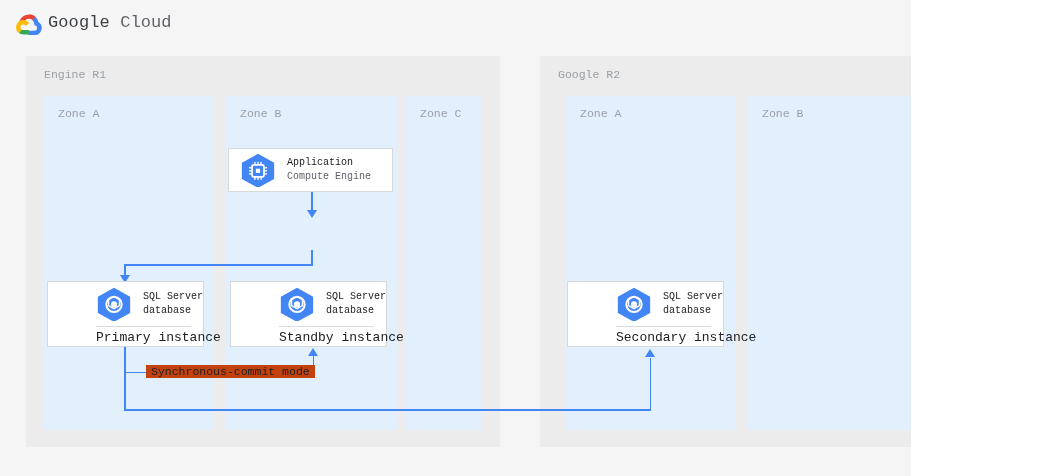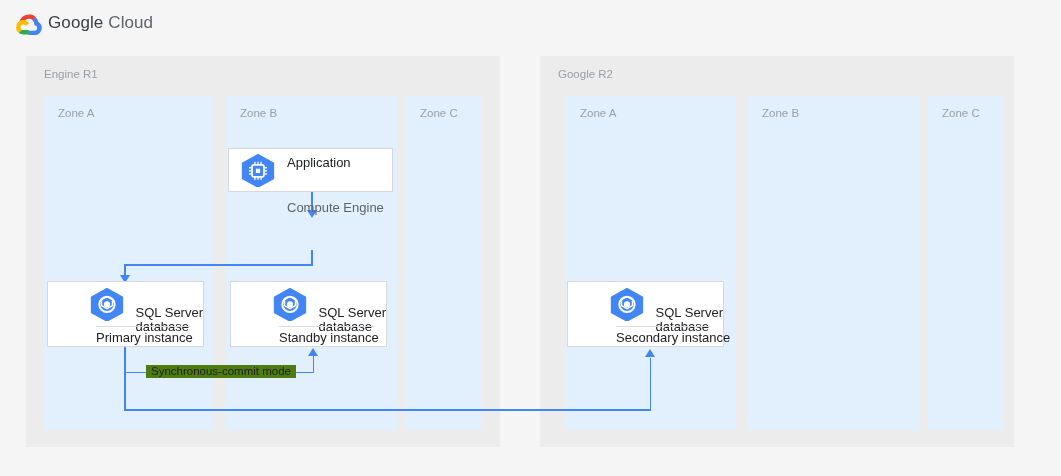--- a/index.html
+++ b/index.html
@@ -6,24 +6,25 @@
     margin: 0;
     padding: 0;
     background: #ffffff;
   }
   body {
     font-family: "Liberation Sans", sans-serif;
     -webkit-font-smoothing: antialiased;
   }
   #canvas {
     position: relative;
-    width: 1061px;
+    width: 911px;
     height: 476px;
     background: #f5f5f5;
     overflow: hidden;
+    font-family: Liberation Mono, monospace;
   }
 
   
   .header {
     position: absolute;
     left: 0; top: 0;
     width: 1061px;
     height: 44px;
     background: #f5f5f5;
   }
@@ -79,25 +80,24 @@
     align-items: center;
     height: 100%;
   }
   .card-icon {
     width: 38px; height: 34px;
     margin-left: 10px;
     margin-right: 10px;
     flex: 0 0 auto;
   }
   .card-title {
-    font-size: 13px;
+    font-size: 10px;
     color: #202124;
     line-height: 14px;
     white-space: pre-line;
-    margin-top: 31px;
   }
 
   .db-card .db-head {
     position: absolute;
     left: 0; top: 0; right: 0;
     height: 44px;
     display: flex;
     align-items: center;
     justify-content: flex-end;
   }
@@ -148,21 +148,21 @@
     position: absolute;
     width: 0; height: 0;
     border-left: 5px solid transparent;
     border-right: 5px solid transparent;
     border-bottom: 8px solid #4285f4;
   }
   .conn-label {
     position: absolute;
     font-size: 11.5px;
     color: #202124;
-    background: #4d7c0f;
+    background: #c2410c;
     padding: 0 5px;
     white-space: nowrap;
     line-height: 13px;
   }
 </style>
 </head>
 <body>
 
 <div id="canvas">
 

